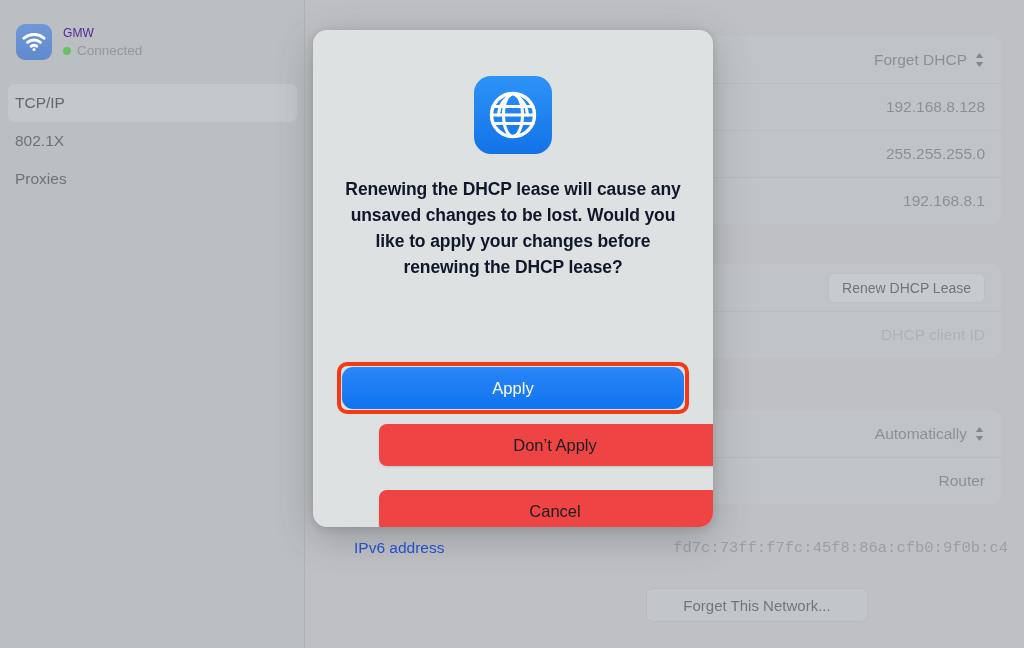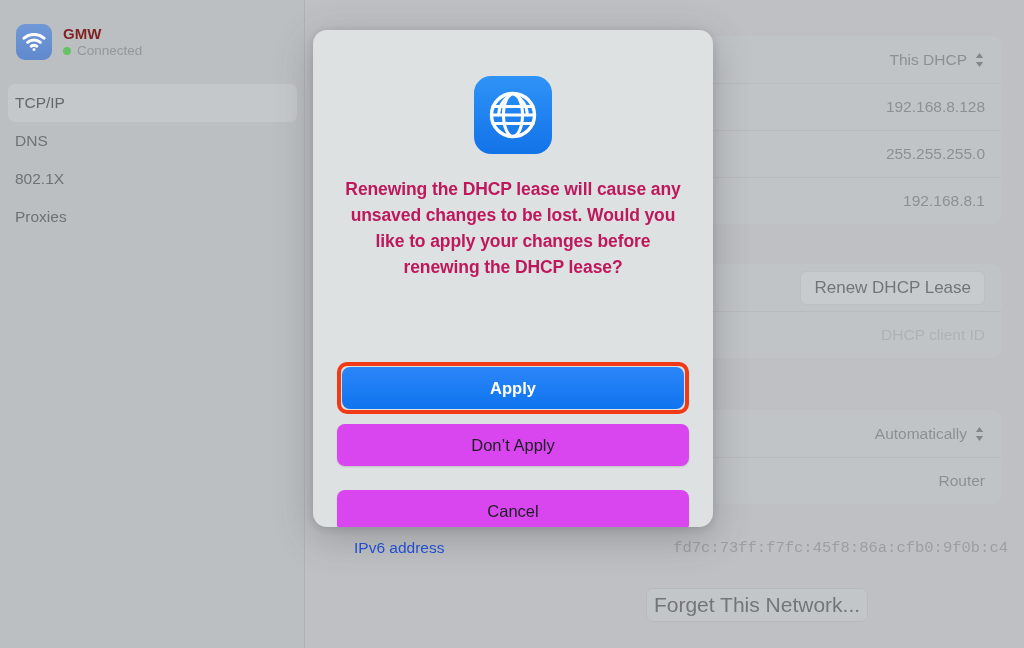--- a/index.html
+++ b/index.html
@@ -53,23 +53,23 @@
     width: 36px; height: 36px;
     border-radius: 9px;
     background: linear-gradient(180deg,#6e97d8 0%, #5e88cf 100%);
     display: flex;
     align-items: center;
     justify-content: center;
     flex: none;
   }
   .net-text { display: flex; flex-direction: column; gap: 1px; }
   .net-name {
-    font-size: 15px;
-    font-weight: 700;
-    color: #7f1d1d;
+    font-size: 12px;
+    font-weight: 400;
+    color: #4c1d95;
     letter-spacing: 0.1px;
     line-height: 17px;
   }
   .net-status {
     display: flex;
     align-items: center;
     gap: 6px;
     font-size: 13.5px;
     color: #93979b;
     line-height: 16px;
@@ -151,21 +151,21 @@
   .stepper-glyph {
     display: inline-flex;
     flex-direction: column;
     line-height: 0;
     color: #82868a;
   }
 
   .pill-btn {
     background: #c9cccf;
     border-radius: 6px;
-    font-size: 17px;
+    font-size: 14px;
     color: #6f7377;
     padding: 6px 13px;
     border: 1px solid #bdc0c3;
     box-sizing: border-box;
   }
 
   .ipv6-row {
     position: absolute;
     left: 330px; top: 528px;
     width: 694px;
@@ -182,21 +182,21 @@
   .bottom-bar {
     position: absolute;
     left: 305px; top: 582px;
     width: 719px; height: 66px;
   }
   .btn-plain {
     position: absolute;
     background: #c4c7ca;
     border: 1px solid #b7babd;
     border-radius: 7px;
-    font-size: 21px;
+    font-size: 15px;
     color: #707478;
     height: 34px;
     display: flex;
     align-items: center;
     justify-content: center;
     box-sizing: border-box;
   }
   #forget-btn { left: 36px; top: 6px; width: 222px; }
 
   
@@ -222,21 +222,21 @@
     background: linear-gradient(180deg,#2e93f7 0%, #1273e8 100%);
     display: flex;
     align-items: center;
     justify-content: center;
   }
   .sheet-message {
     margin: 22px 24px 0;
     text-align: center;
     font-size: 17.5px;
     font-weight: bold;
-    color: #be185d;
+    color: #0f172a;
     line-height: 26px;
     letter-spacing: -0.1px;
   }
 
   .sheet-buttons {
     position: absolute;
     left: 24px; right: 24px;
     top: 332px;
   }
   .sheet-btn {
@@ -245,26 +245,28 @@
     border-radius: 8px;
     display: flex;
     align-items: center;
     justify-content: center;
     font-size: 16.5px;
     box-sizing: border-box;
   }
   .sheet-btn.primary {
     background: linear-gradient(180deg,#2b86f8 0%, #0f74ef 100%);
     color: #ffffff;
-    font-weight: 700;
+    font-weight: 400;
+    border-radius: 11px;
   }
   .sheet-btn.secondary {
-    background: #d946ef;
+    background: #ef4444;
     color: #1c1f21;
     box-shadow: 0 1px 2px rgba(0,0,0,0.13);
+    margin-left: 42px;
   }
   .primary-highlight {
     border: 4px solid #f23a17;
     border-radius: 10px;
     padding: 1px;
     box-sizing: border-box;
   }
   .gap-sm { height: 10px; }
   .gap-lg { height: 24px; }
 </style>
@@ -293,41 +295,38 @@
             <span>Connected</span>
           </div>
         </div>
       </div>
 
       <div class="side-list">
         <div class="side-item selected">
           <span>TCP/IP</span>
         </div>
         <div class="side-item">
-          <span>DNS</span>
-        </div>
-        <div class="side-item">
           <span>802.1X</span>
         </div>
         <div class="side-item">
           <span>Proxies</span>
         </div>
       </div>
     </div>
 
     <div class="sidebar-divider"></div>
 
     <div class="main-panel">
 
       <div class="form-group" style="top:36px;">
 
         <div class="form-row">
           <span class="row-label">Configure IPv4</span>
           <span class="row-value">
-            <span>This DHCP</span>
+            <span>Forget DHCP</span>
             <span class="stepper-glyph">
               <svg width="11" height="18" viewBox="0 0 11 18">
                 <path d="M5.5 2 L9.2 7 L1.8 7 Z" fill="#82868a"></path>
                 <path d="M5.5 16 L9.2 11 L1.8 11 Z" fill="#82868a"></path>
               </svg>
             </span>
           </span>
         </div>
 
         <div class="form-row">

